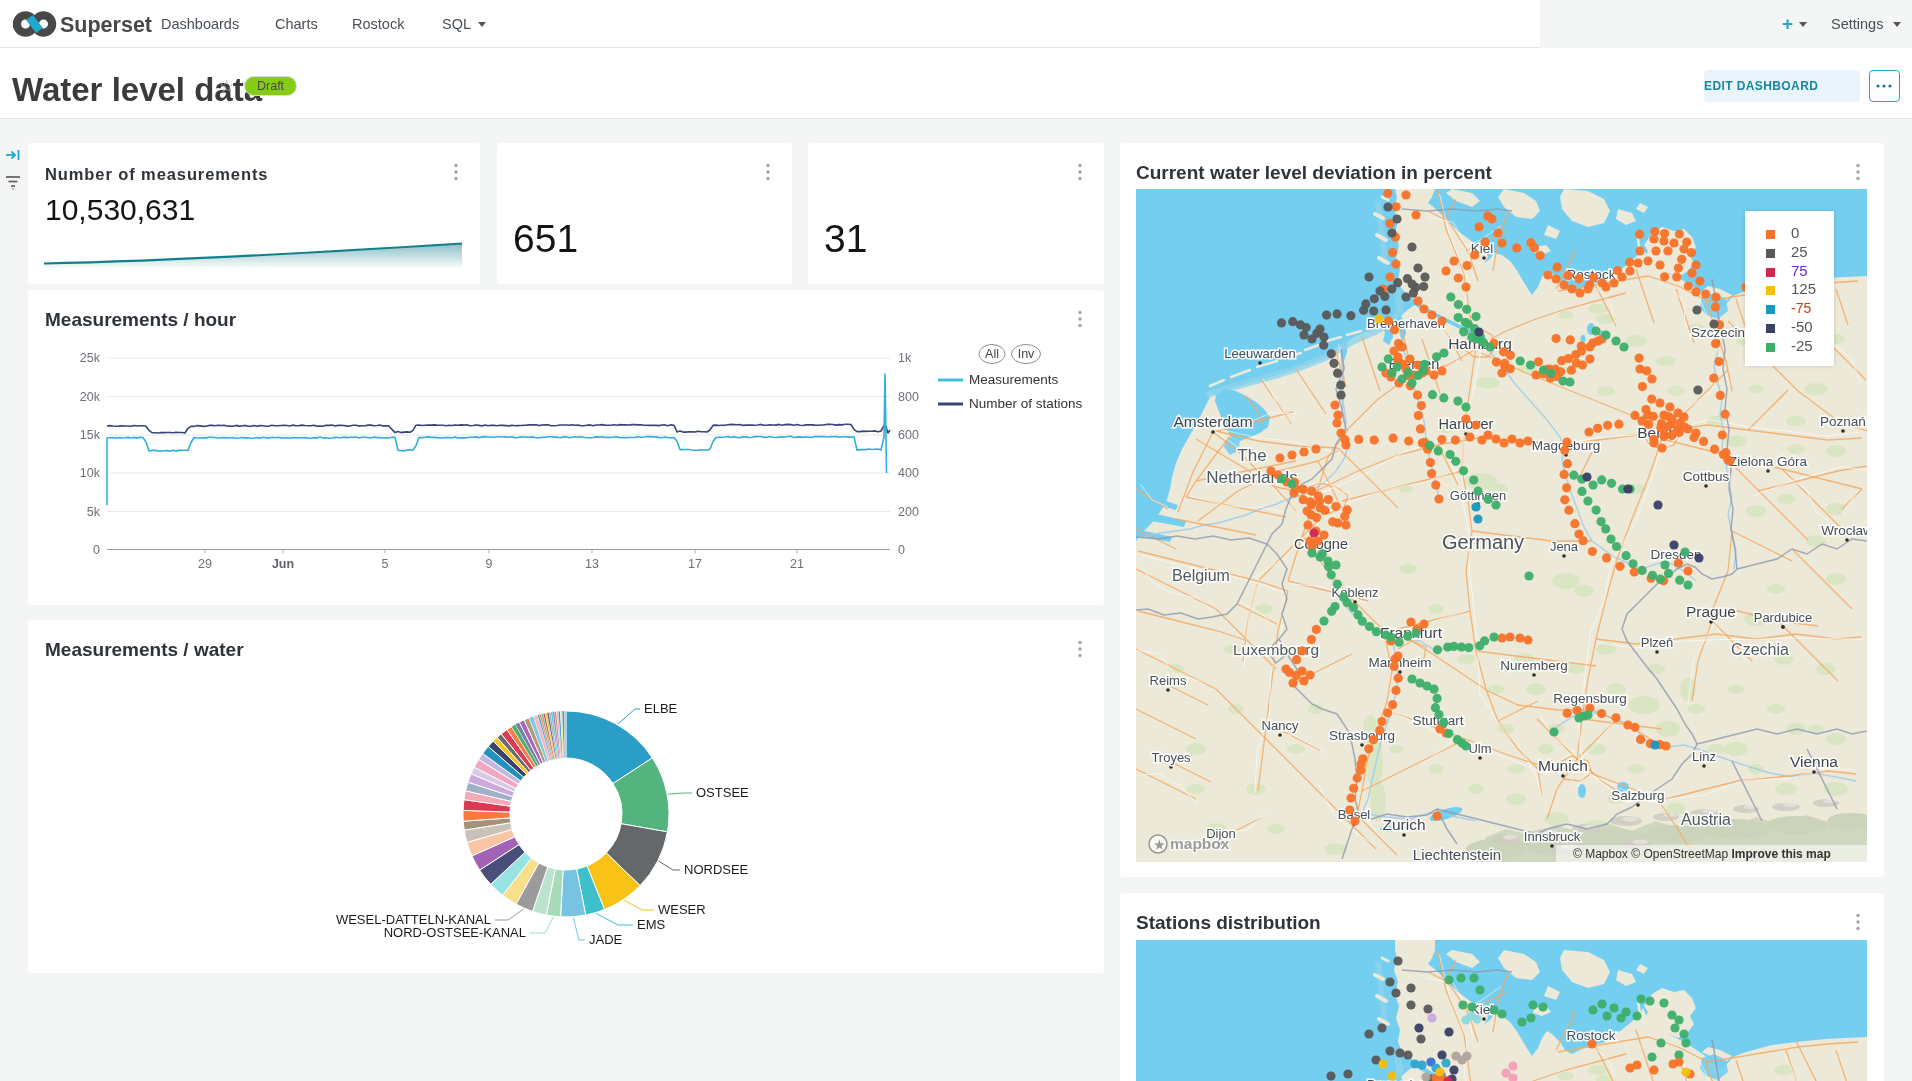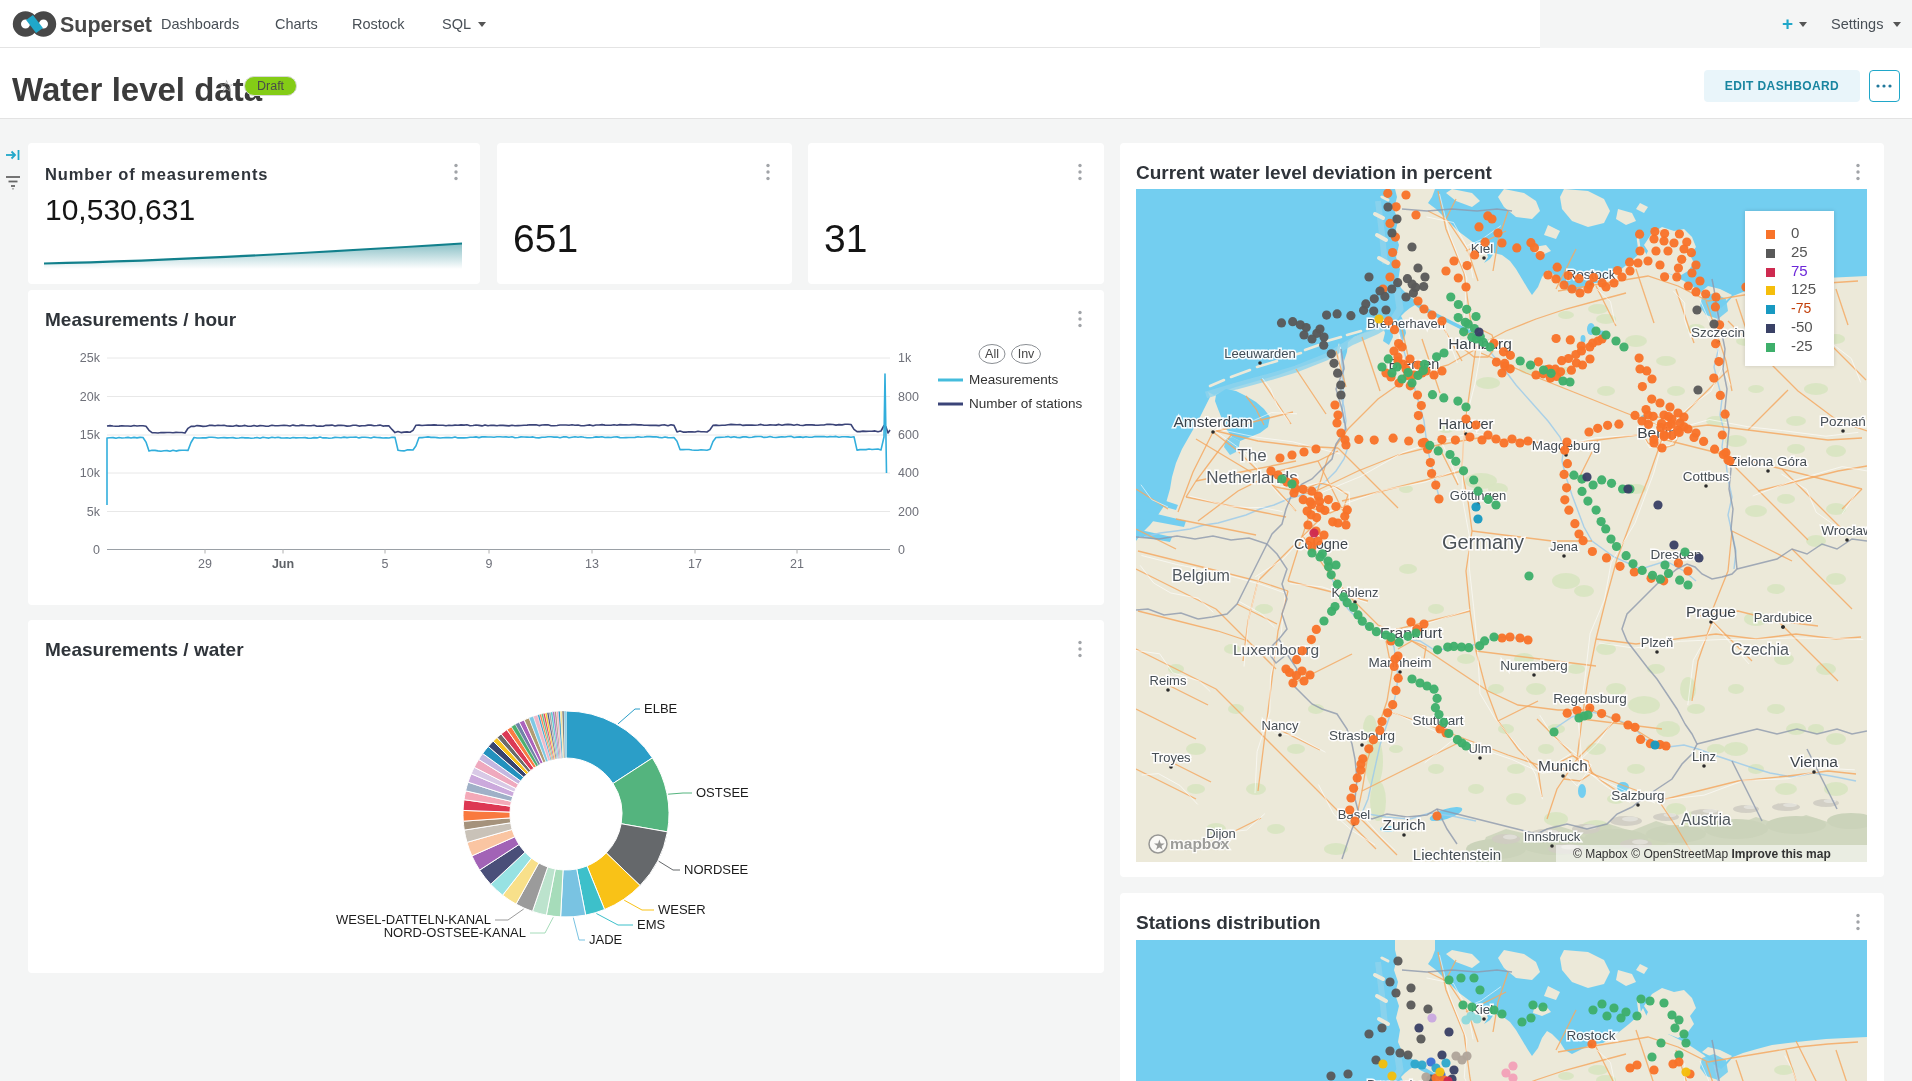--- a/index.html
+++ b/index.html
@@ -28,21 +28,21 @@
   <div style="position:absolute;left:1782px;top:13px;font-size:19px;color:#20A7C9;font-weight:bold">+</div>
   <div style="position:absolute;left:1799px;top:22px;width:0;height:0;border-left:4px solid transparent;border-right:4px solid transparent;border-top:5px solid #555"></div>
   <div style="position:absolute;left:1831px;top:16px;font-size:14.5px;color:#484f56">Settings</div>
   <div style="position:absolute;left:1893px;top:22px;width:0;height:0;border-left:4px solid transparent;border-right:4px solid transparent;border-top:5px solid #555"></div>
 </div>
 
 <div style="position:absolute;left:0;top:48px;width:1912px;height:71px;background:#fff;border-bottom:1px solid #E3E3E3;z-index:4">
   <div style="position:absolute;left:12px;top:23px;font-size:33px;font-weight:bold;color:#3b3b3b">Water level data</div>
   <div style="position:absolute;left:219px;top:28px;font-size:17px;color:#A6A6A6">☆</div>
   <div style="position:absolute;left:244px;top:28px;height:20px;padding:0 12px;border:1px solid #D9D9D9;border-radius:11px;background:#84cc16;font-size:12.5px;color:#4a4a4a;line-height:19px">Draft</div>
-  <div style="position:absolute;left:1704px;top:22px;width:156px;height:32px;background:#E9F5FA;border-radius:4px;text-align:center;line-height:32px;font-size:12px;font-weight:bold;letter-spacing:0.4px;color:#1985A0">EDIT DASHBOARD</div>
+  <div style="position:absolute;left:1704px;top:22px;width:156px;height:32px;background:#E9F5FA;border-radius:4px;line-height:32px;font-size:12px;font-weight:bold;letter-spacing:0.4px;color:#1985A0">EDIT DASHBOARD</div>
   <div style="position:absolute;left:1869px;top:22px;width:31px;height:32px;border:1px solid #20A7C9;border-radius:4px;background:#fff">
     <svg width="29" height="30">
         <circle cx="8" cy="15" r="1.6" fill="#20789c"></circle>
         <circle cx="14" cy="15" r="1.6" fill="#20789c"></circle>
         <circle cx="20" cy="15" r="1.6" fill="#20789c"></circle>
       </svg>
   </div>
 </div>
 
 <div style="position:absolute;left:5px;top:147px;z-index:3">

